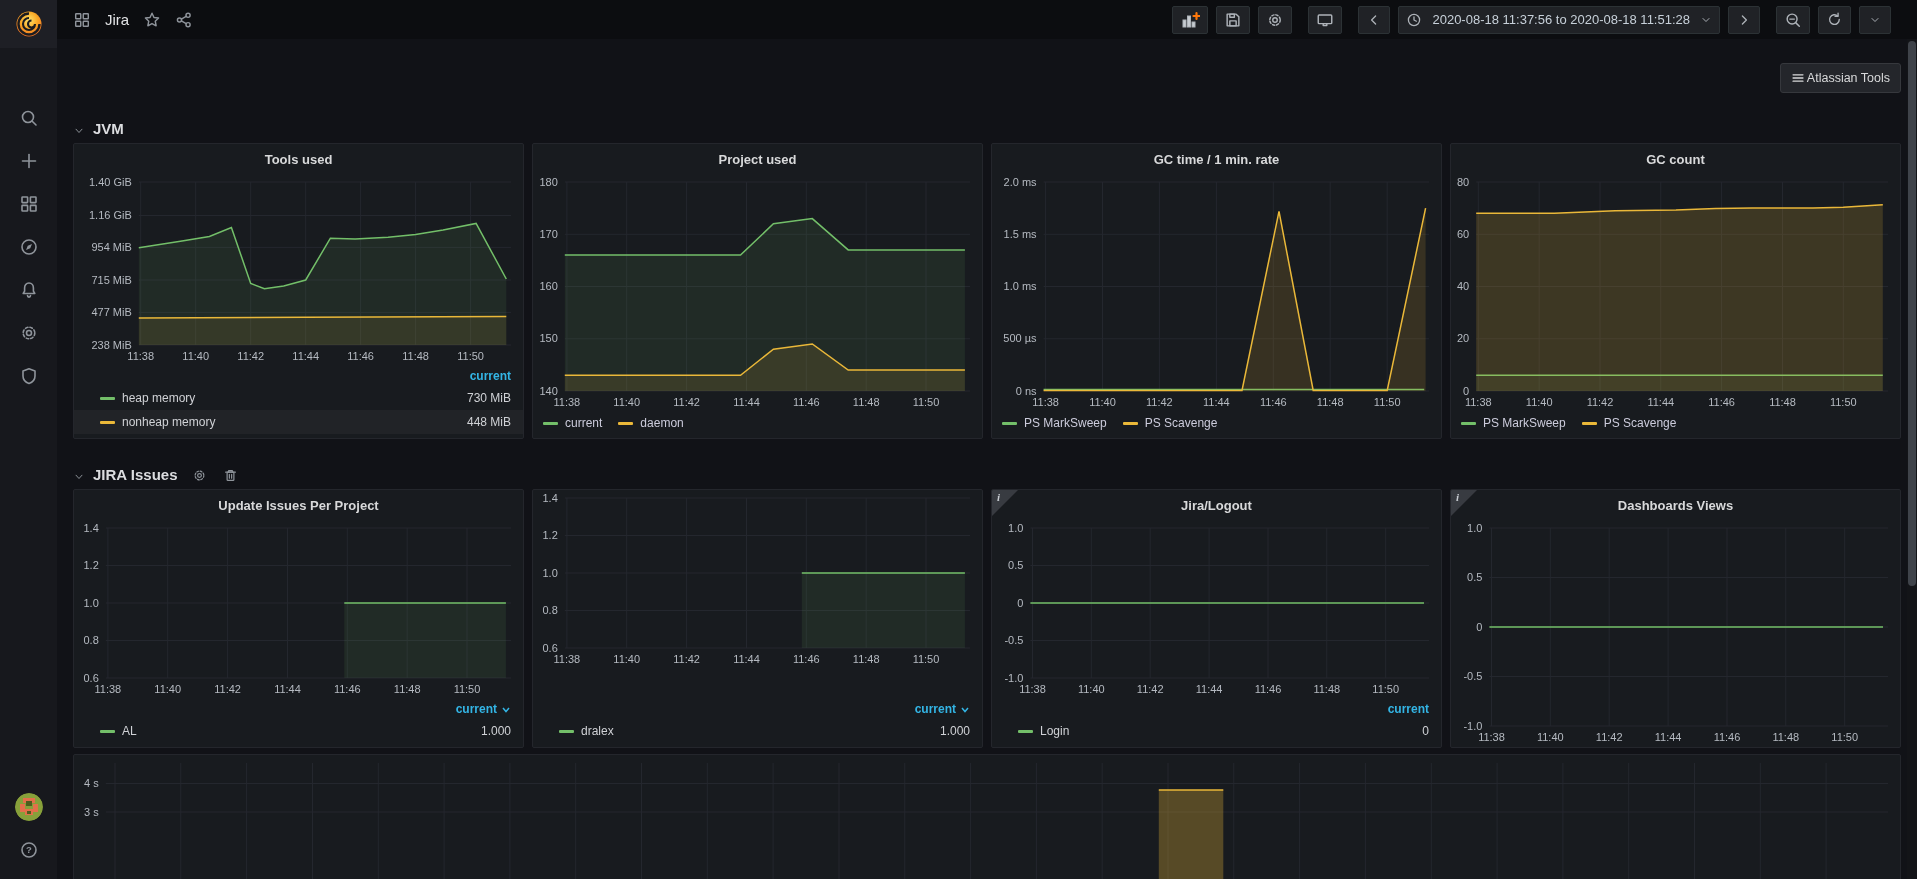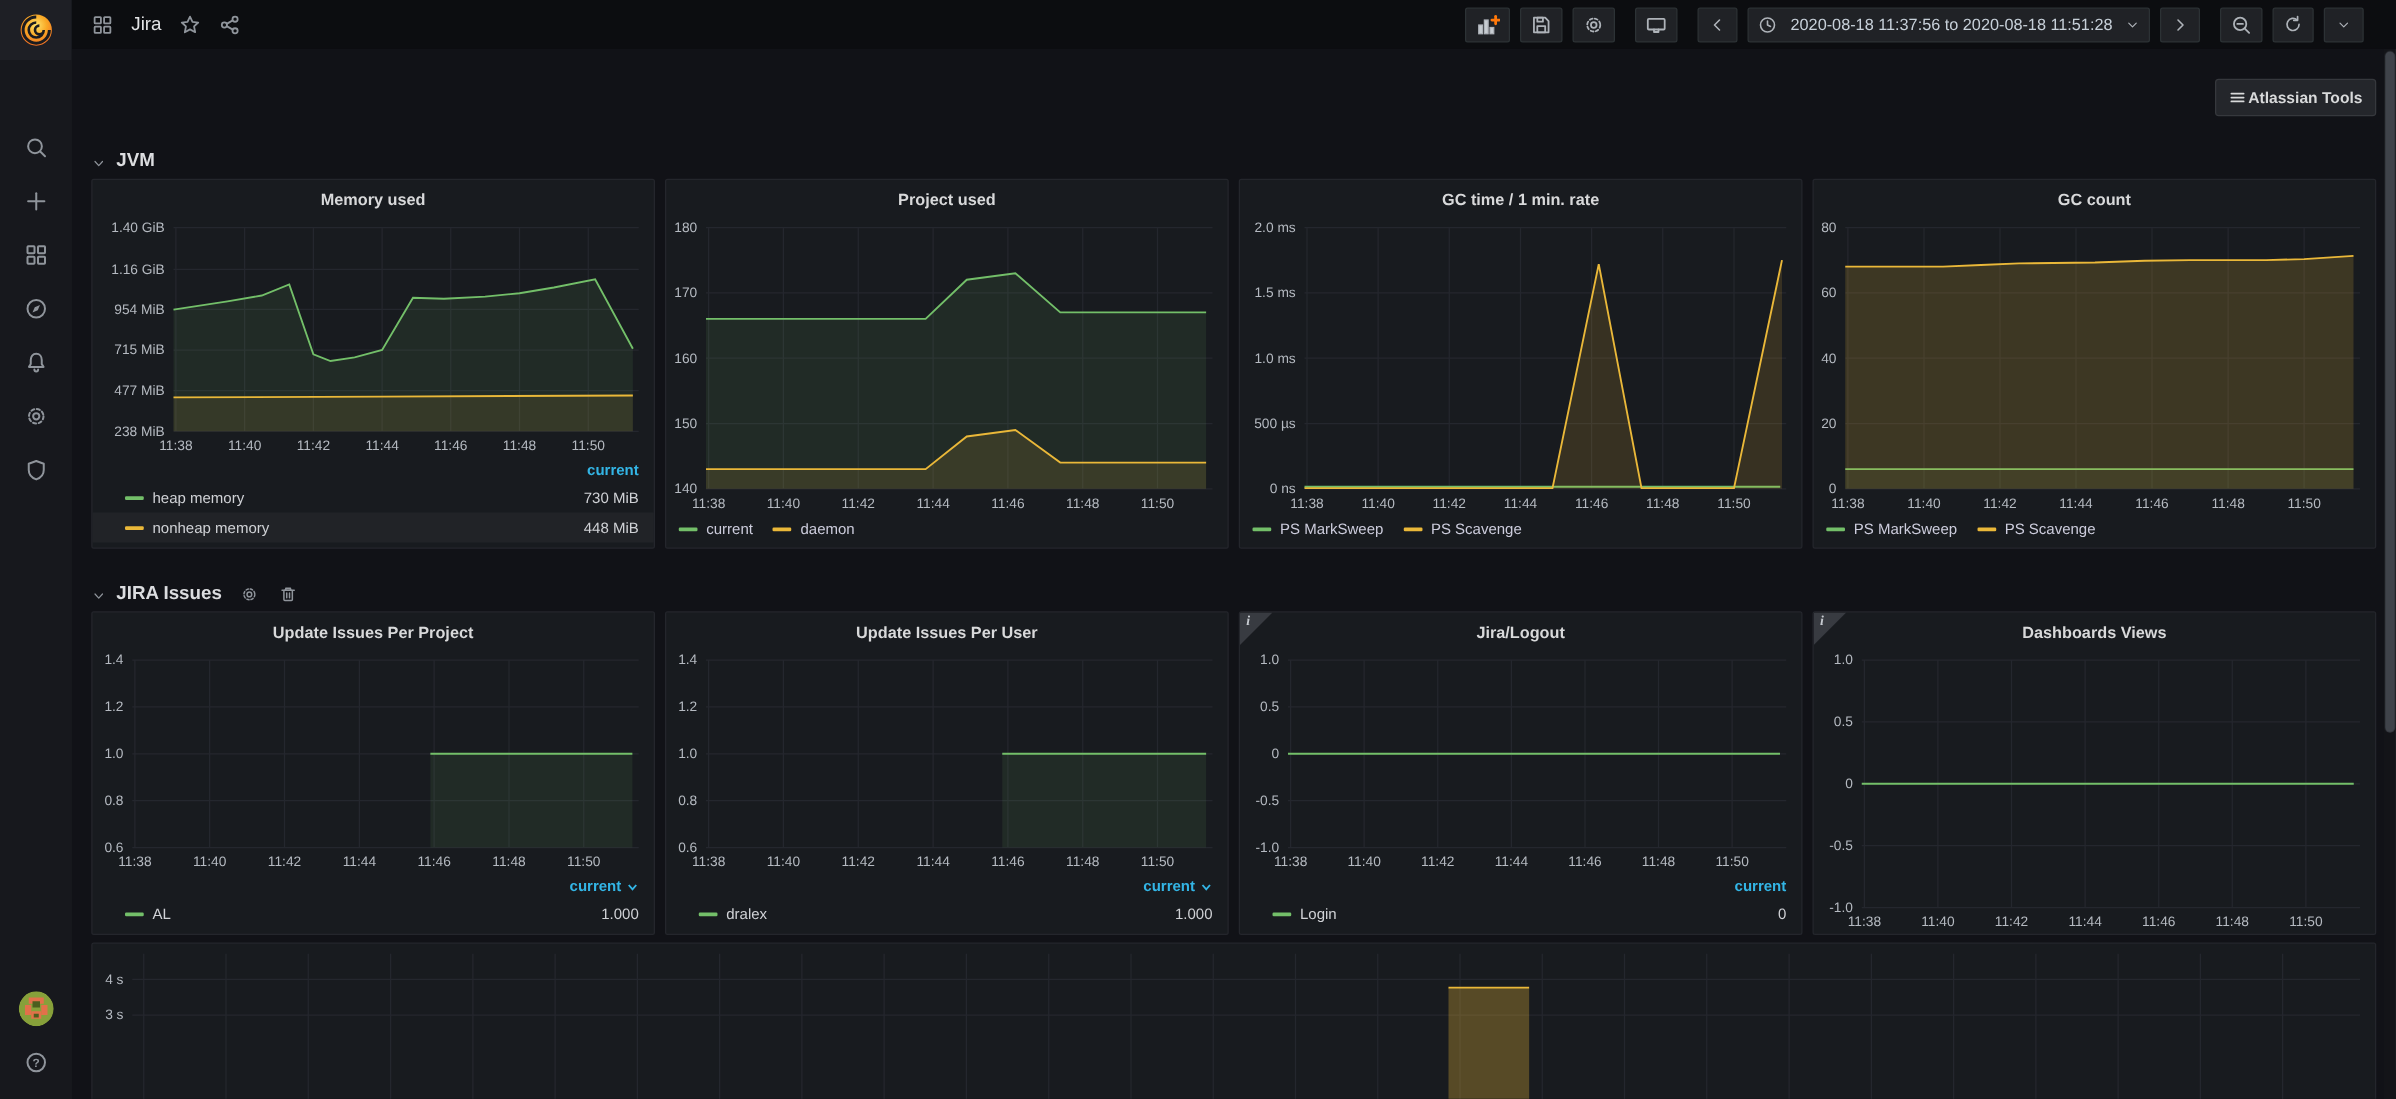--- a/index.html
+++ b/index.html
@@ -26,21 +26,21 @@
   .ibtn{height:28px;min-width:32px;padding:0 7px;background:#202226;border:1px solid #2c3235;border-radius:2px;
     display:flex;align-items:center;justify-content:center;gap:10px;cursor:pointer;color:#c7d0d9}
   .ibtn svg{stroke:#aeb3b9}
   .sp-l{margin-left:8px}
   .time-btn{font-size:13px;font-weight:500;color:#c7d0d9;white-space:nowrap}
 
   
   .content{margin-left:57px;padding:0 16px;padding-top:39px}
   .toolbar-row{display:flex;justify-content:flex-end;margin-top:24px;height:30px}
   .atl-btn{height:30px;padding:0 10px;background:#24262b;border:1px solid #36383d;border-radius:3px;
-    display:flex;align-items:center;gap:2px;font-size:12.5px;font-weight:700;color:#d8d9da;cursor:pointer}
+    display:flex;align-items:center;gap:2px;font-size:12.5px;font-weight:400;color:#d8d9da;cursor:pointer}
   .section-header{display:flex;align-items:flex-end;gap:8px;margin-top:16px;height:28px;cursor:pointer}
   .section-title{font-size:15px;font-weight:700;color:#dcdde0}
   .sec-ic{display:flex;align-items:center;cursor:pointer}
   .grid4{display:grid;grid-template-columns:repeat(4,1fr);gap:8px;margin-top:6px}
 
   
   .panel{position:relative;background:#181b1f;border:1px solid #24262c;border-radius:2px;
     display:flex;flex-direction:column;overflow:hidden}
   .h296{height:296px}.h259{height:259px}
   .panel-header{height:30px;flex:none;display:flex;align-items:center;justify-content:center;cursor:pointer}
@@ -284,21 +284,21 @@
   <div class="section-header">
     <svg class="stroke-ic" width="12" height="12" viewBox="0 0 20 20">
         <polyline points="5,7 10,12.5 15,7"></polyline>
       </svg>
     <span class="section-title">JVM</span>
   </div>
 
   <div class="grid4">
     <section class="panel h296">
       <div class="panel-header">
-          <span class="panel-title">Memory used</span>
+          <span class="panel-title">Tools used</span>
         </div>
       <div class="chart">
           <svg width="449" height="192">
             <line x1="66.7" y1="8" x2="66.7" y2="171" stroke="#24272e"></line>
             <line x1="121.7" y1="8" x2="121.7" y2="171" stroke="#24272e"></line>
             <line x1="176.7" y1="8" x2="176.7" y2="171" stroke="#24272e"></line>
             <line x1="231.7" y1="8" x2="231.7" y2="171" stroke="#24272e"></line>
             <line x1="286.6" y1="8" x2="286.6" y2="171" stroke="#24272e"></line>
             <line x1="341.6" y1="8" x2="341.6" y2="171" stroke="#24272e"></line>
             <line x1="396.6" y1="8" x2="396.6" y2="171" stroke="#24272e"></line>
@@ -534,23 +534,20 @@
                 <polyline points="2,3 5,6.5 8,3" fill="none" stroke="#33b5e5" stroke-width="1.5"></polyline>
               </svg></div>
             <div class="leg-row">
               <span class="leg-name"><i class="dash" style="background:#73bf69"></i>AL</span>
               <span class="leg-val">1.000</span>
             </div>
           </div>
         </div>
     </section>
     <section class="panel h259">
-      <div class="panel-header">
-          <span class="panel-title">Update Issues Per User</span>
-        </div>
       <div class="chart">
           <svg width="449" height="179">
             <line x1="33.9" y1="8" x2="33.9" y2="158" stroke="#24272e"></line>
             <line x1="93.7" y1="8" x2="93.7" y2="158" stroke="#24272e"></line>
             <line x1="153.6" y1="8" x2="153.6" y2="158" stroke="#24272e"></line>
             <line x1="213.5" y1="8" x2="213.5" y2="158" stroke="#24272e"></line>
             <line x1="273.3" y1="8" x2="273.3" y2="158" stroke="#24272e"></line>
             <line x1="333.2" y1="8" x2="333.2" y2="158" stroke="#24272e"></line>
             <line x1="393.0" y1="8" x2="393.0" y2="158" stroke="#24272e"></line>
             <line x1="31.799999999999997" y1="158.0" x2="437" y2="158.0" stroke="#24272e"></line>

